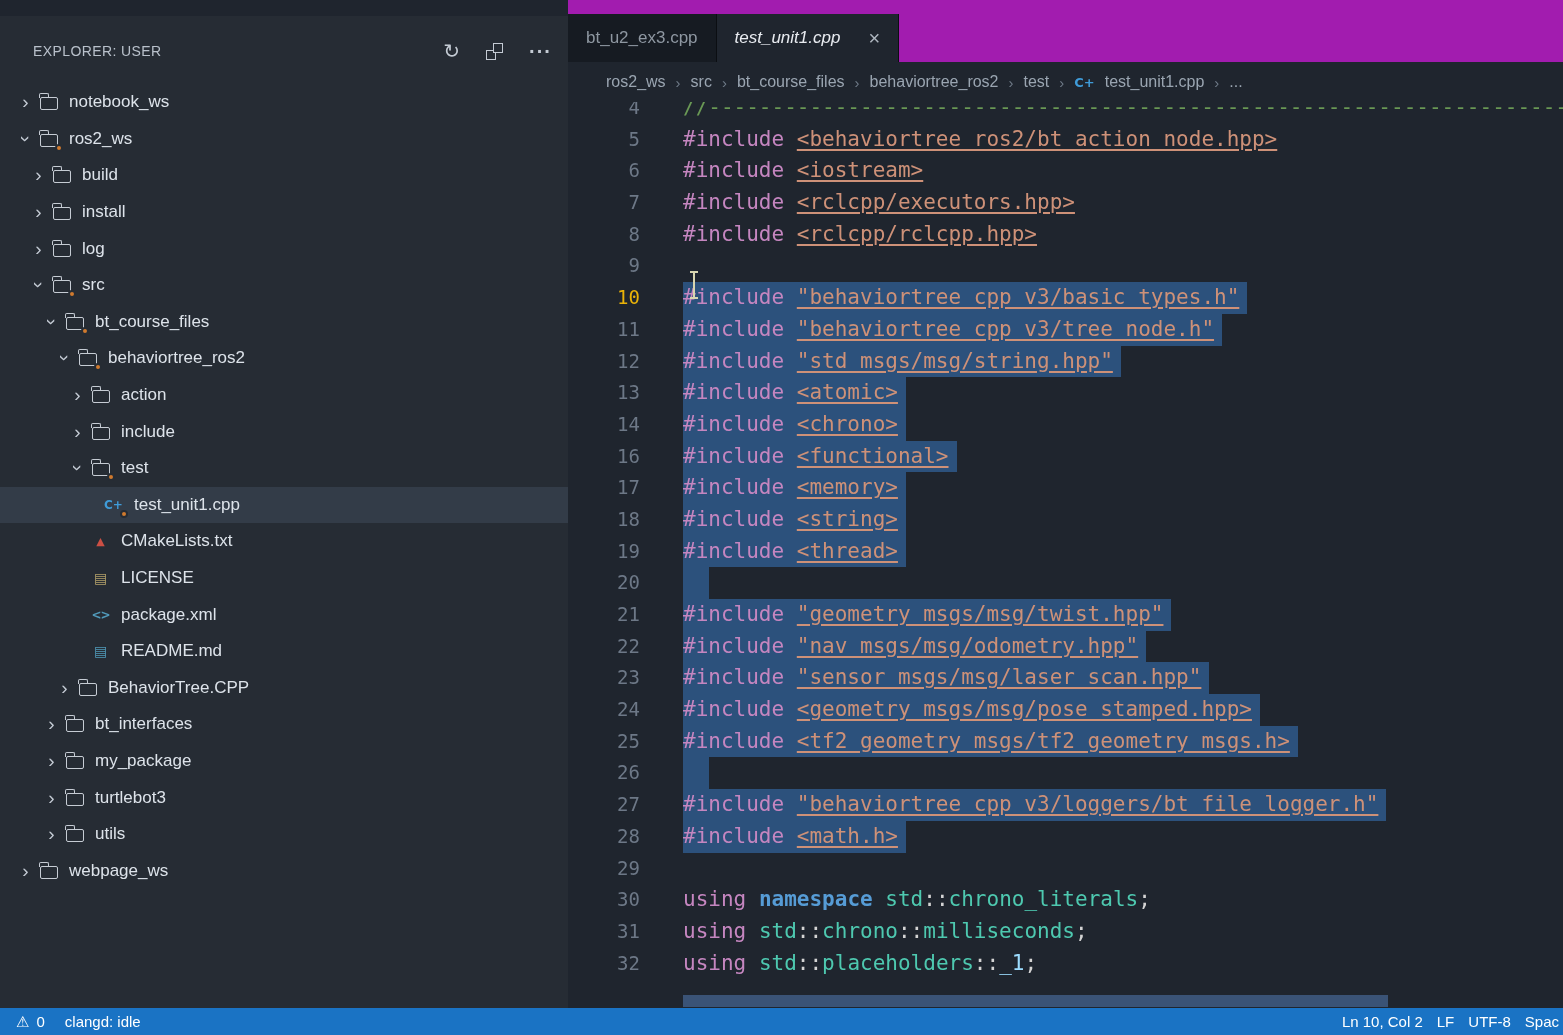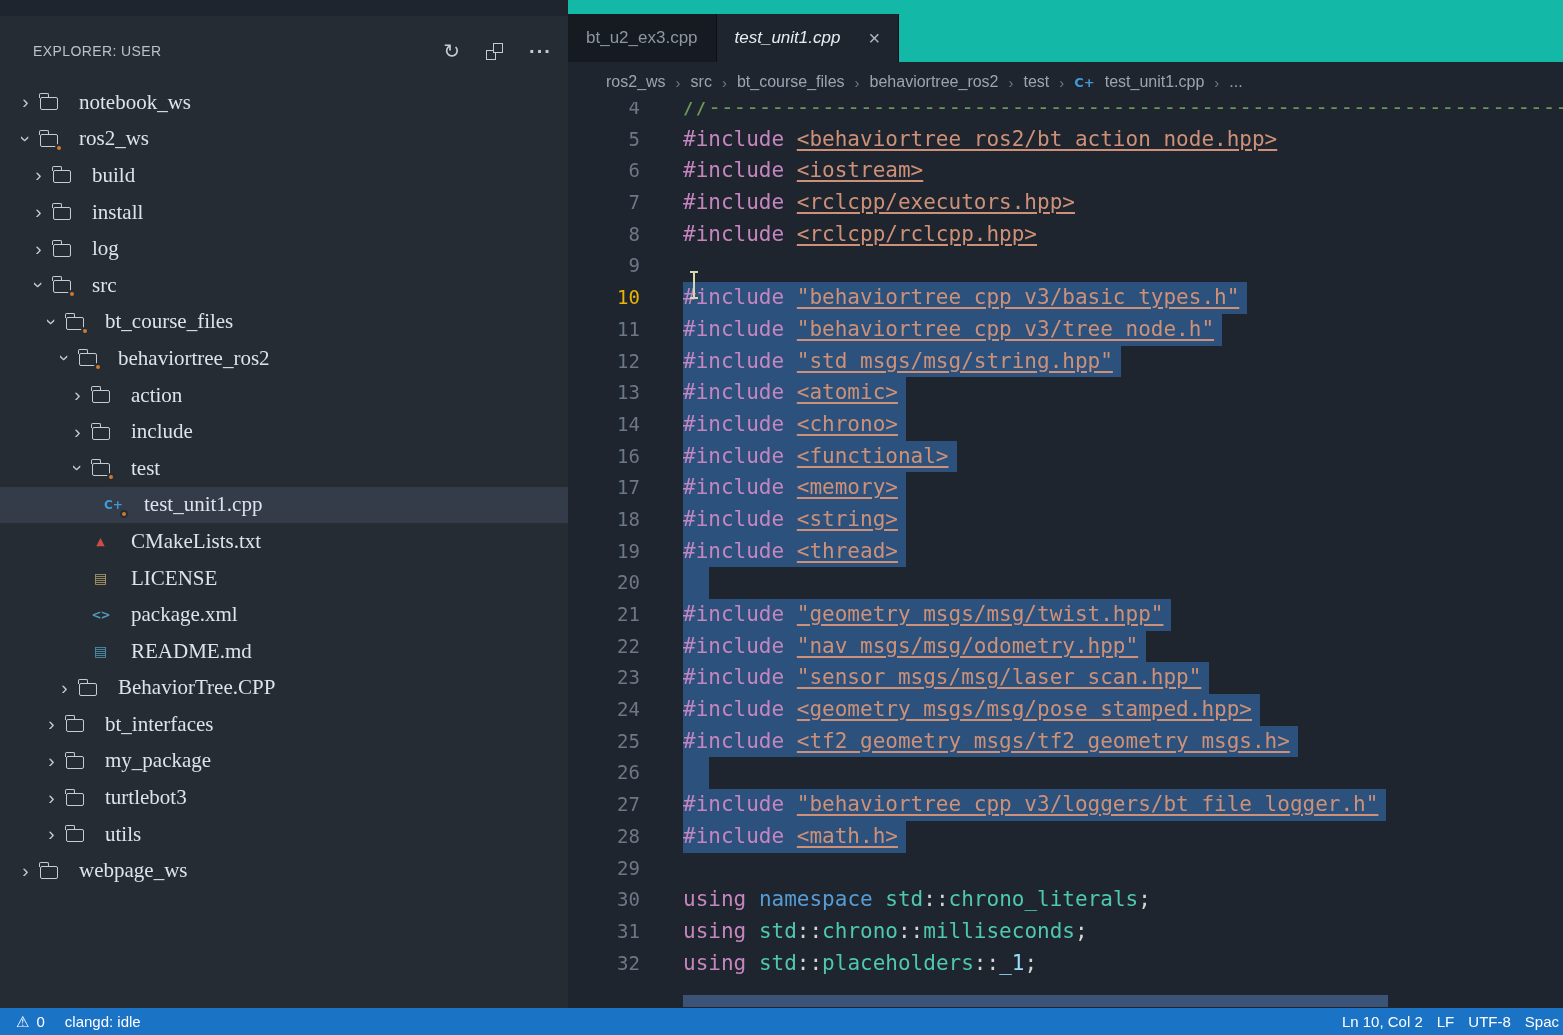--- a/index.html
+++ b/index.html
@@ -36,25 +36,25 @@
                   border:1.5px solid #c6ccd4; border-bottom:none;
                   border-top-left-radius:2px; border-top-right-radius:2px; }
   .file-glyph { font-family:"DejaVu Sans", sans-serif; font-weight:bold; }
   .fi-cpp   { color:#3f9bd8; font-size:12px; }
   .fi-cmake { color:#cc4f44; font-size:11px; }
   .fi-list  { color:#b3a26a; font-size:14px; }
   .fi-xml   { color:#519aba; font-size:12px; letter-spacing:-1px; }
   .fi-md    { color:#519aba; font-size:14px; }
   .mod-dot { position:absolute; right:-1px; bottom:-2px; width:8px; height:8px; border-radius:50%;
              background:#d07a2e; border:2px solid #262c34; }
-  .tree-label { margin-left:17px; font-size:21px; color:#dde3ea;font-family:Liberation Serif, serif; }
+  .tree-label { margin-left:7px; font-size:17px; color:#dde3ea; }
 
   
   .editor { position:absolute; left:568px; top:0; width:995px; height:1008px; background:#1f252e; }
-  .tabbar { display:flex; height:62px; padding-top:14px; background:#14b8a6; align-items:stretch; }
+  .tabbar { display:flex; height:62px; padding-top:14px; background:#a21caf; align-items:stretch; }
   .tab { display:flex; align-items:center; padding:0 18px; font-size:17px; color:#8e97a1;
          background:#161b22; border-right:1px solid #0b0e12; cursor:pointer; }
   .tab.active { background:#1f252e; color:#e8ebf0; }
   .tab.active .tab-text { font-style:italic; }
   .tab-close { margin-left:28px; font-size:20px; color:#aeb6bf; cursor:pointer; }
 
   .breadcrumb { display:flex; align-items:center; height:40px; padding-left:38px; gap:10px;
                 font-size:16px; color:#9aa5b1; background:#1f252e; white-space:nowrap; }
   .bc-item { cursor:pointer; }
   .bc-sep { color:#6f7b88; font-size:15px; }
@@ -68,21 +68,21 @@
   .ln { width:115px; padding-right:43px; flex:none; text-align:right;
         color:#6d7887; font-size:19px; }
   .ln.active { color:#eab308; }
   .lc { display:inline-block; min-height:31.7px; color:#d4d8de; }
   .lc.sel { background:#2c517c; padding-right:8px; }
   .lc.stub { width:26px; }
   .tk-cm  { color:#6a9955; }
   .tk-pp  { color:#c586c0; }
   .tk-str { color:#ce9178; text-decoration:underline; text-underline-offset:3px; }
   .tk-kw  { color:#c586c0; }
-  .tk-kwb { color:#569cd6; }
+  .tk-kwb { color:#569cd6;font-weight:bold; }
   .tk-ns  { color:#4ec9b0; }
   .tk-op  { color:#d4d4d4; }
   .tk-var { color:#9cdcfe; }
 
   .ibeam { position:absolute; left:118px; top:168px; }
   .hscroll { position:absolute; left:115px; bottom:1px; width:705px; height:12px;
              background:rgba(86,130,190,0.5); cursor:pointer; }
 
   
   .statusbar { position:absolute; left:0; top:1008px; width:1563px; height:27px;

